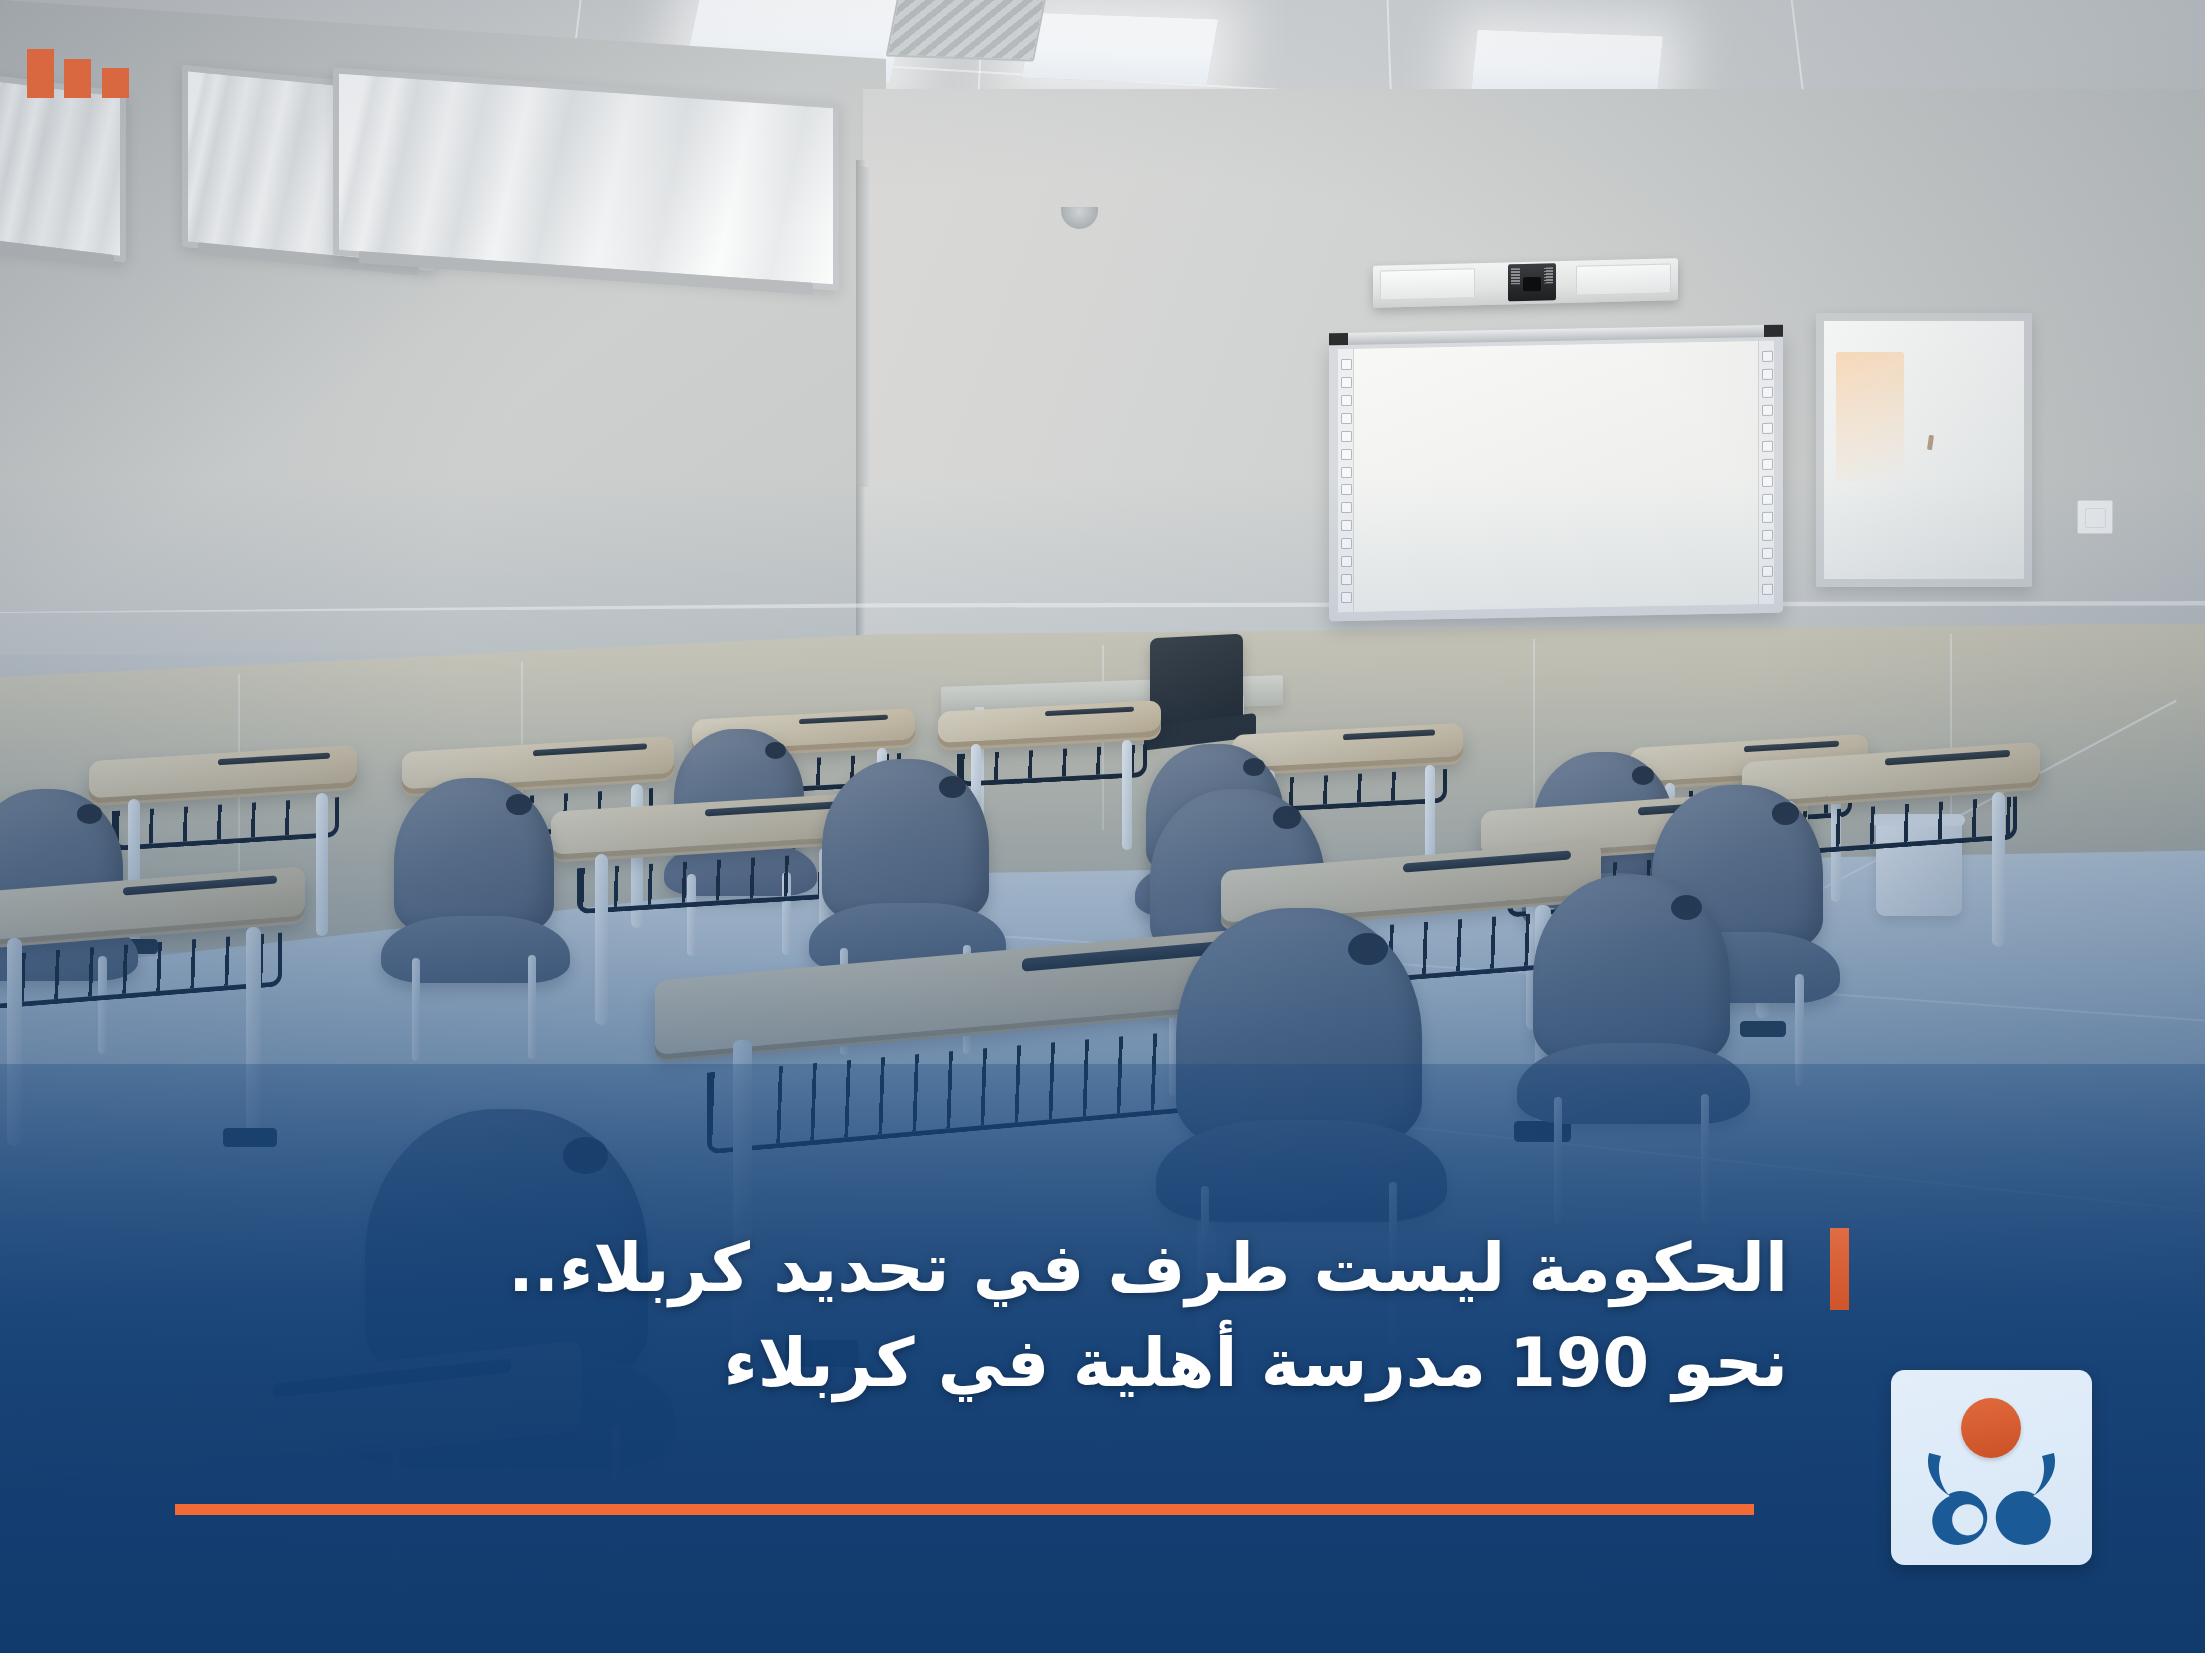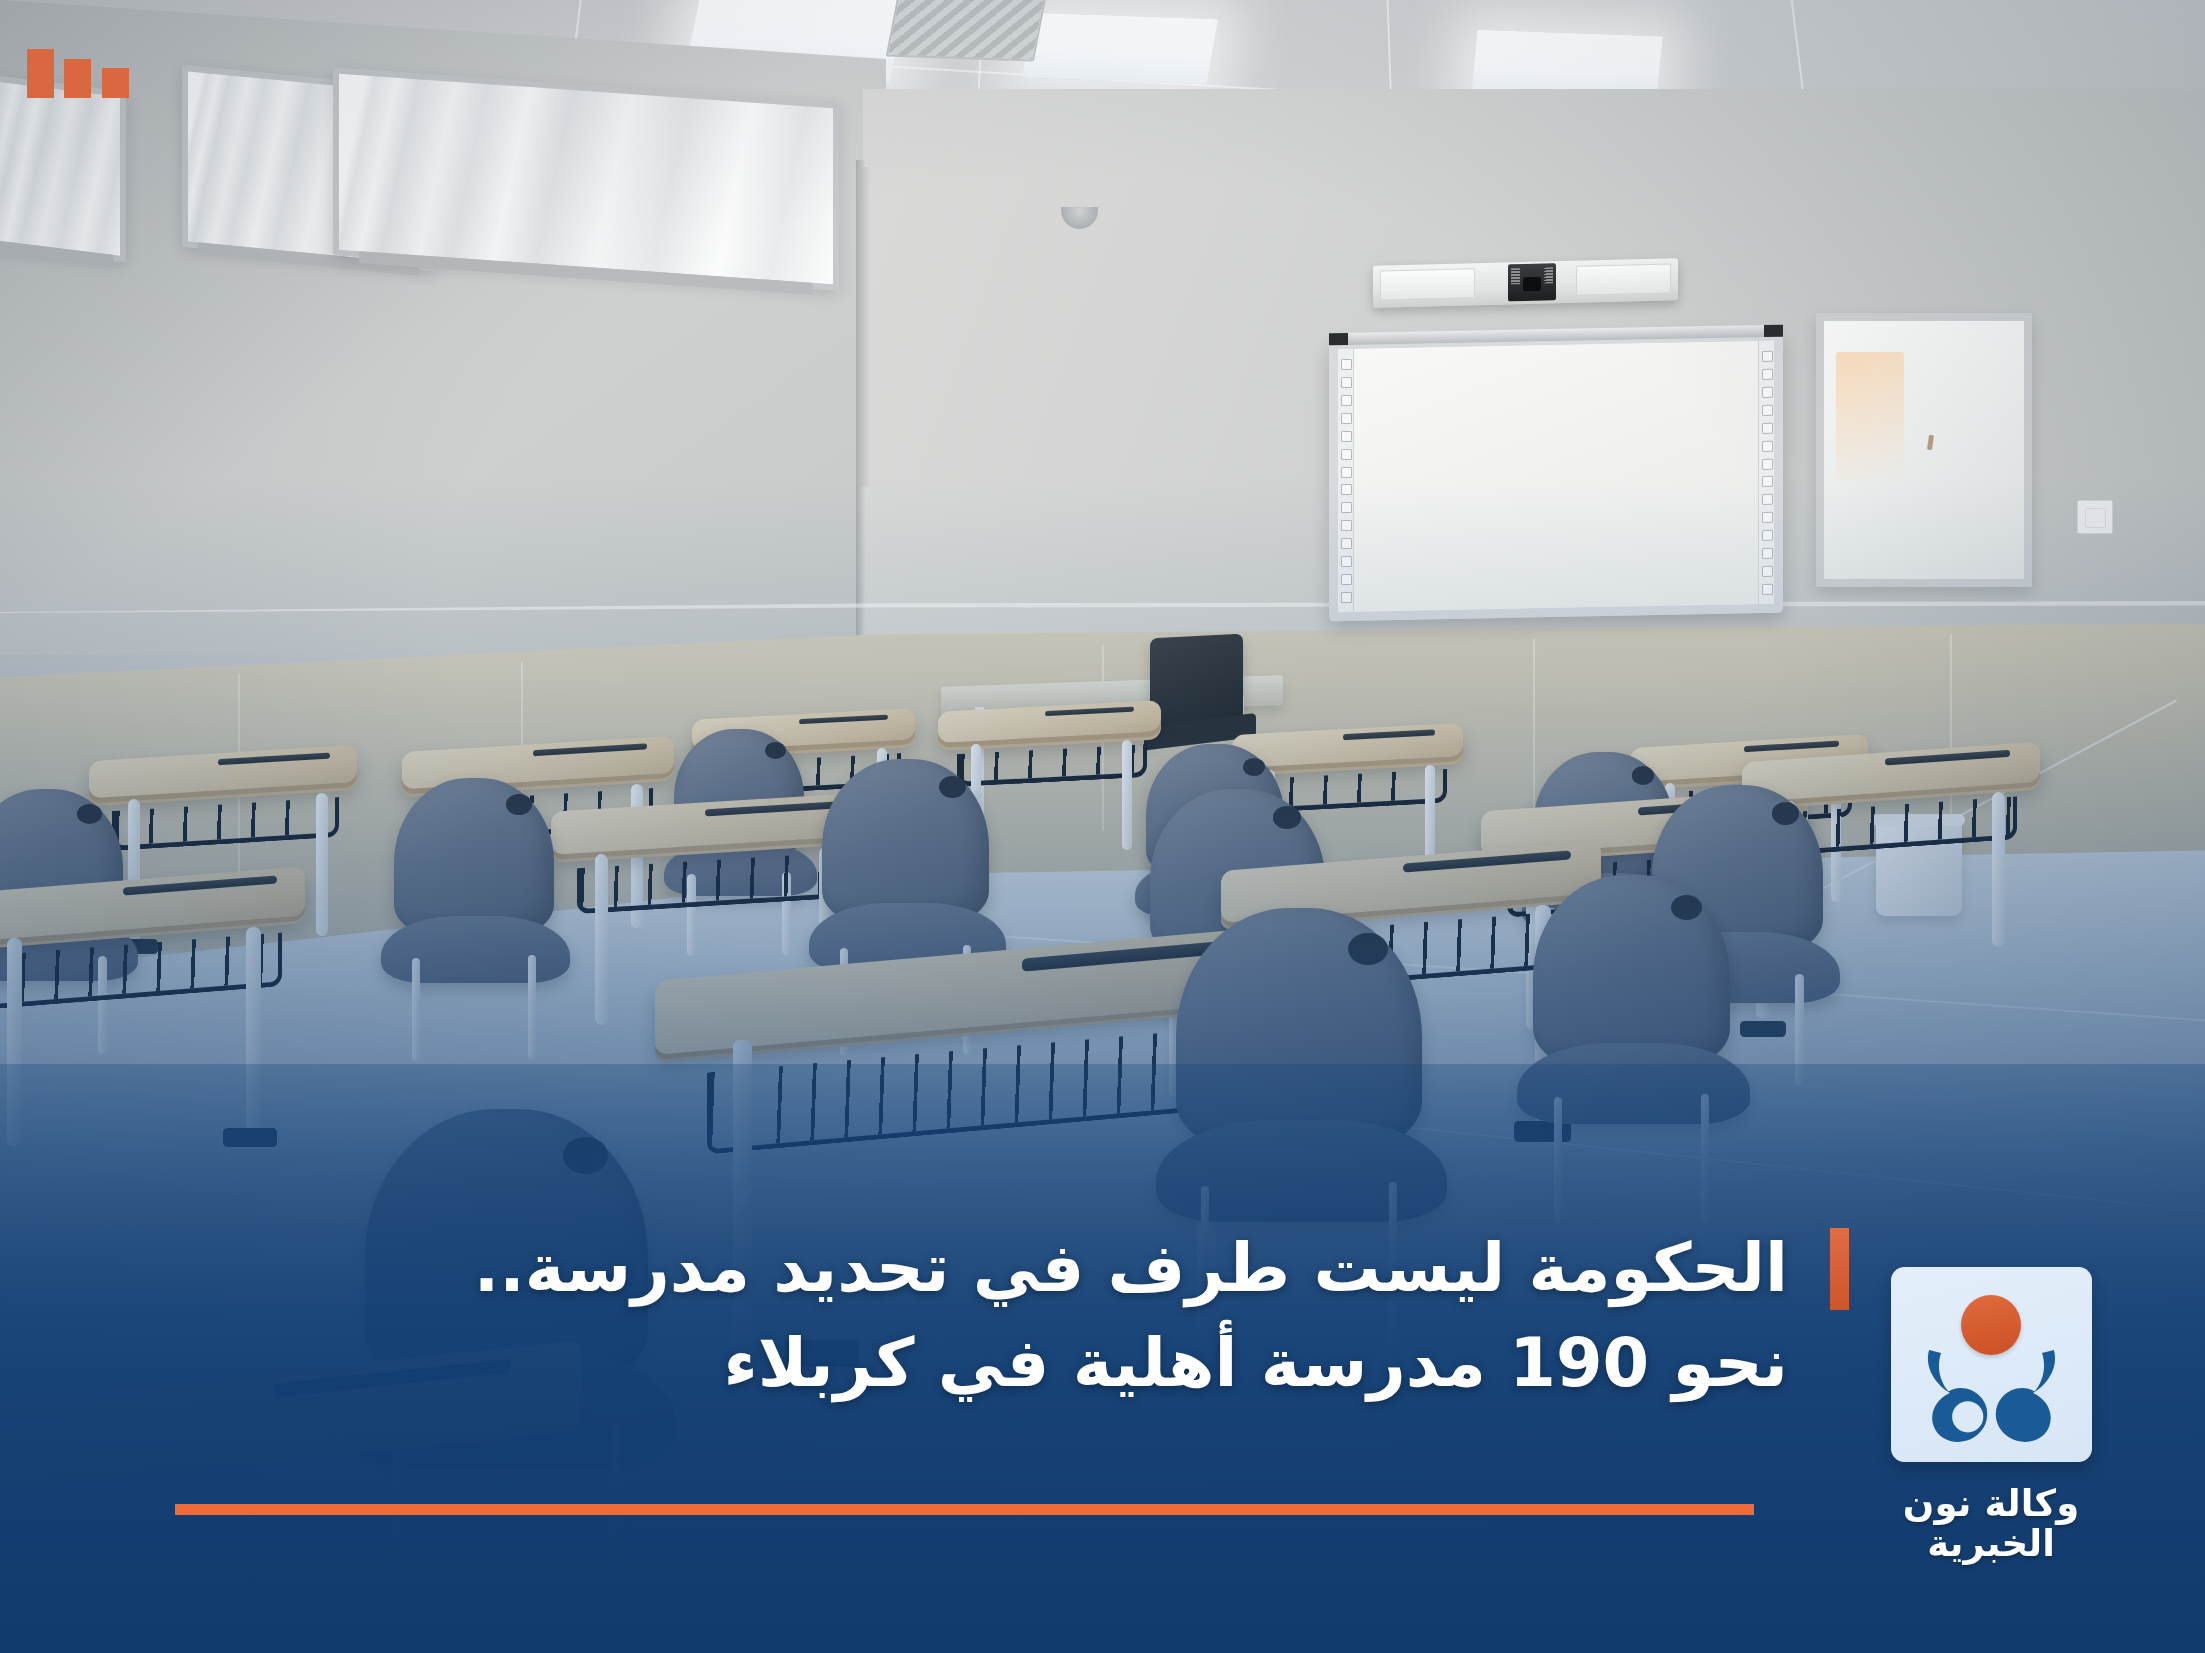--- a/index.html
+++ b/index.html
@@ -629,21 +629,21 @@
   </div>
 
   <div class="brandmark">
     <i></i>
     <i></i>
     <i></i>
   </div>
 
   <div class="headline">
     <span class="tick"></span>
-    <span class="ln">الحكومة ليست طرف في تحديد مدرسة..</span>
+    <span class="ln">الحكومة ليست طرف في تحديد كربلاء..</span>
     <span class="ln">نحو 190 مدرسة أهلية في كربلاء</span>
   </div>
 
   <div class="rule"></div>
 
   <div class="brandblock">
 
 
     <div class="logocard">
       <div class="logodot"></div>
@@ -651,17 +651,16 @@
         <svg width="149" height="104" viewBox="0 0 200 140" aria-hidden="true">
           <path d="M16 8 C10 30 22 52 44 66 C26 74 16 92 22 110 C29 131 56 138 76 126 C96 114 100 88 86 72 C74 58 54 56 42 64
                    C30 50 26 30 32 12 Z" fill="#1a5a96"></path>
           <path d="M184 8 C190 30 178 52 156 66 C174 74 184 92 178 110 C171 131 144 138 124 126 C104 114 100 88 114 72
                    C126 58 146 56 158 64 C170 50 174 30 168 12 Z" fill="#1a5a96"></path>
           <circle cx="68" cy="98" r="21" fill="#dce9f7"></circle>
         </svg>
       </div>
     </div>
 
-    <div class="agency">وكالة نون الخبرية</div>
   </div>
 
 </div>
 
 
 </body></html>

